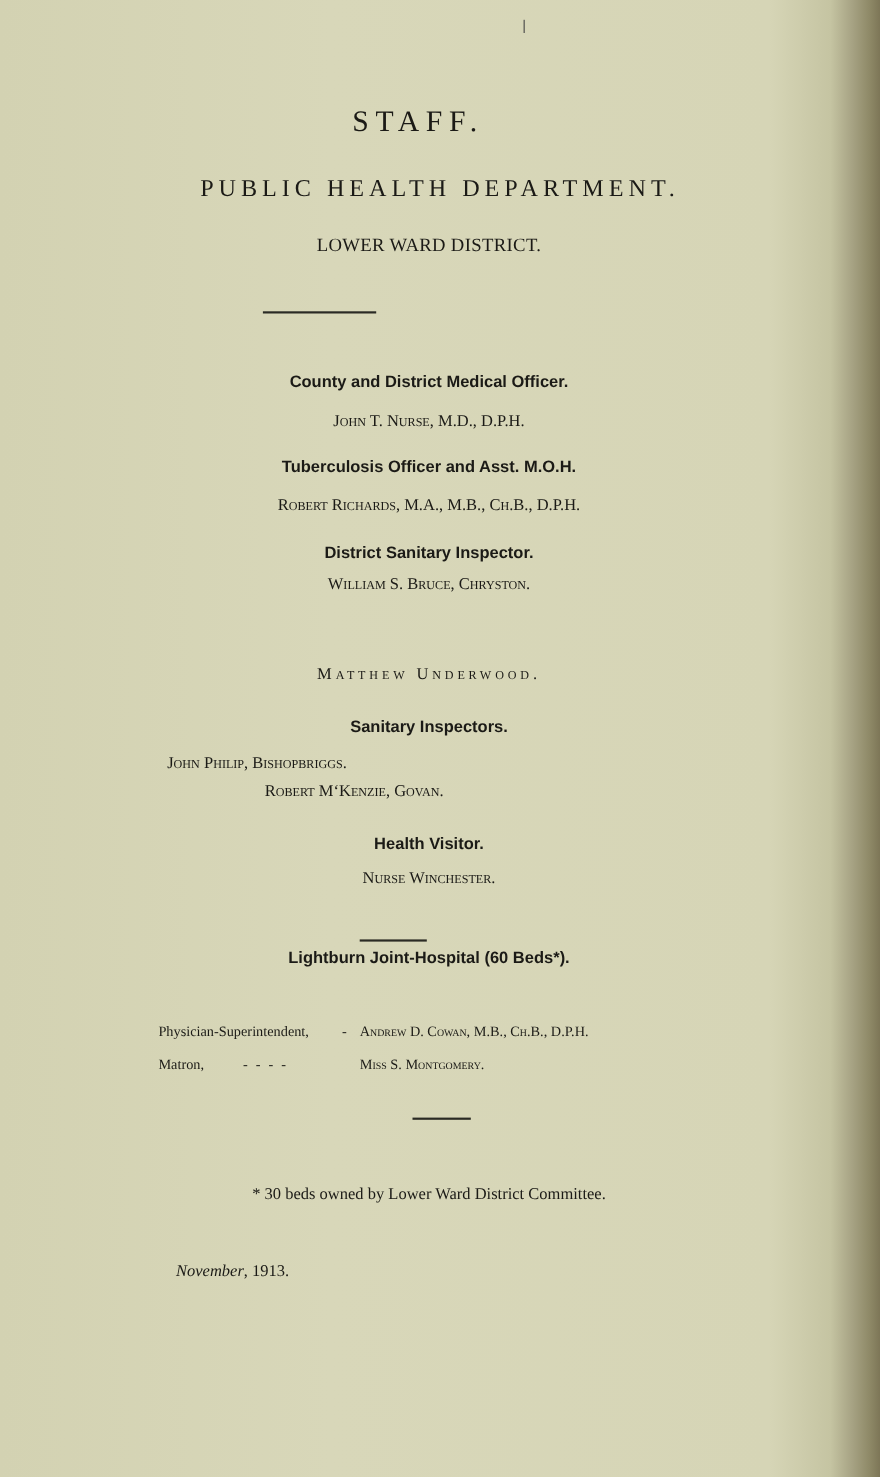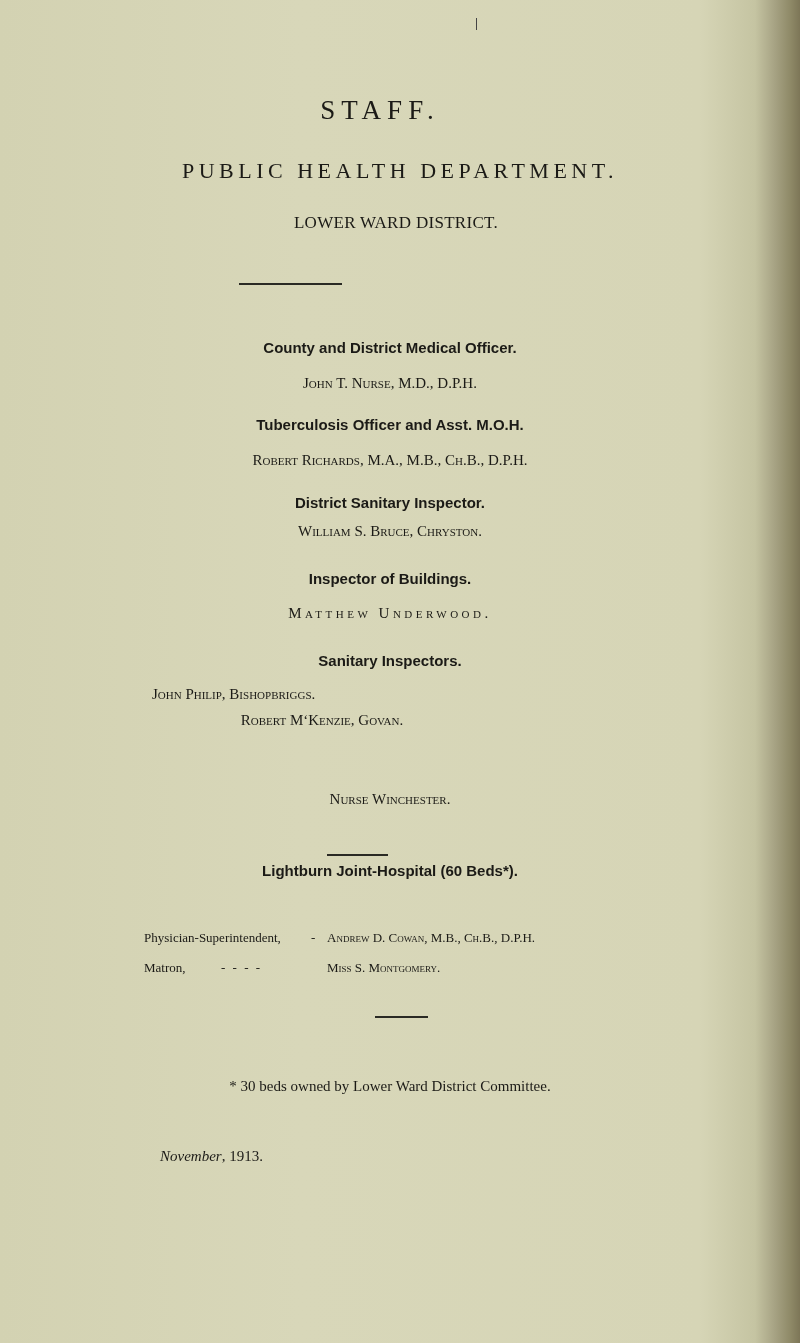--- a/index.html
+++ b/index.html
@@ -11,21 +11,21 @@
   }
   .page {
     position: absolute; inset: 0;
     background: linear-gradient(to right, #d3d2b2 0px, #d8d7b9 300px, #d6d5b6 700px, #c5c4a2 755px, #a6a283 775px, #8f8a68 790px, #7d7657 800px);
     padding-left: 40px;
   }
   .abs { position: absolute; left: 0; width: 760px; text-align: center; white-space: nowrap; }
   .tick { position: absolute; left: 476px; top: 18px; width: 1px; height: 12px; background: #444; }
   .title-staff { top: 95px; font-size: 27px; letter-spacing: 6px; }
   .title-dept { top: 158px; font-size: 22px; letter-spacing: 4.5px; left: 0; width: 800px; }
-  .title-district { top: 213px; font-size: 17px; letter-spacing: 0.3px; left: 0; width: 780px; margin-left: 6px; }
+  .title-district { top: 213px; font-size: 17px; letter-spacing: 0.3px; left: 0; width: 780px; }
   .rule { position: absolute; height: 1.5px; background: #2a2a24; }
   .head { font-family: "Liberation Sans", sans-serif; font-weight: bold; font-size: 15px; }
   .name { font-size: 15px; font-variant: small-caps; }
   .spaced { font-variant: small-caps; letter-spacing: 3.5px; font-size: 15px; }
   .row { position: absolute; font-size: 13px; white-space: nowrap; }
   .footnote { font-size: 15px; }
   .date { position: absolute; left: 160px; top: 1148px; font-size: 15px; }
   .date i { font-style: italic; }
 </style>
 </head>
@@ -42,27 +42,27 @@
 
   <div class="abs head" style="top:339px; left:0; width:780px;">County and District Medical Officer.</div>
   <div class="abs name" style="top:375px; left:0; width:780px;">John T. Nurse, M.D., D.P.H.</div>
 
   <div class="abs head" style="top:416px; left:0; width:780px;">Tuberculosis Officer and Asst. M.O.H.</div>
   <div class="abs name" style="top:452px; left:0; width:780px;">Robert Richards, M.A., M.B., Ch.B., D.P.H.</div>
 
   <div class="abs head" style="top:494px; left:0; width:780px;">District Sanitary Inspector.</div>
   <div class="abs name" style="top:523px; left:0; width:780px;">William S. Bruce, Chryston.</div>
 
-  <div class="abs head" style="top:570px; left:0; width:780px;">Inspector of Buildings.</div>
   <div class="abs spaced" style="top:605px; left:0; width:780px;">Matthew Underwood.</div>
 
   <div class="abs head" style="top:652px; left:0; width:780px;">Sanitary Inspectors.</div>
   <div class="abs name" style="top:686px; left:150px; width:340px; text-align:left; padding-left:2px;">John Philip, Bishopbriggs.</div>
   <div class="abs name" style="top:712px; left:152px; width:340px; text-align:center;">Robert M‘Kenzie, Govan.</div>
 
+  <div class="abs head" style="top:759px; left:0; width:780px;">Health Visitor.</div>
   <div class="abs name" style="top:791px; left:0; width:780px;">Nurse Winchester.</div>
 
   <div class="rule" style="left:327px; top:854px; width:61px;"></div>
 
   <div class="abs head" style="top:862px; left:0; width:780px; font-weight:bold;">Lightburn Joint-Hospital (60 Beds*).</div>
 
   <div class="row" style="left:144px; top:930px;">Physician-Superintendent,</div>
   <div class="row" style="left:311px; top:930px;">-</div>
   <div class="row name" style="left:327px; top:930px;">Andrew D. Cowan, M.B., Ch.B., D.P.H.</div>
 

